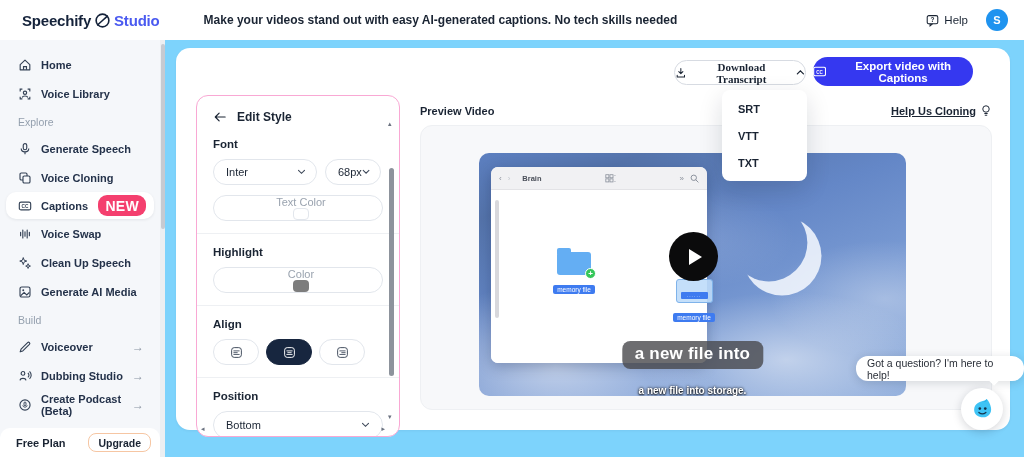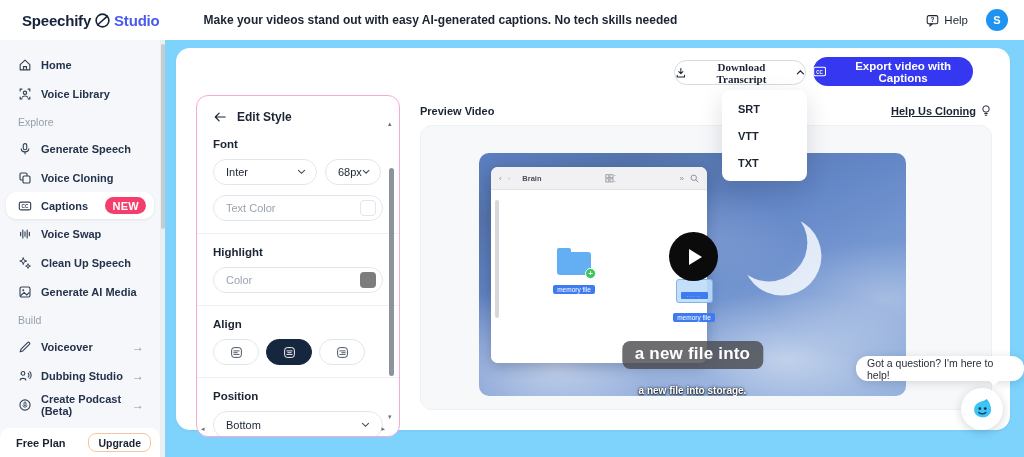--- a/index.html
+++ b/index.html
@@ -17,21 +17,21 @@
   .header-right { margin-left:auto; display:flex; align-items:center; gap:18px; margin-right:16px; }
   .help-btn { display:flex; align-items:center; gap:5px; font-size:11.5px; color:#1a2433; cursor:pointer; }
   .avatar { width:22px; height:22px; border-radius:50%; background:#1f93ef; color:#fff; font-size:11px; font-weight:700; display:flex; align-items:center; justify-content:center; }
 
   
   .sidebar { position:absolute; top:40px; left:0; width:160px; height:417px; background:#f5f7fa; padding-top:10px; }
   .nav-item { height:29px; display:flex; align-items:center; padding-left:18px; gap:9px; font-size:11px; font-weight:600; color:#24324a; cursor:pointer; }
   .nav-item svg { flex:0 0 auto; }
   .section-label { height:26px; display:flex; align-items:flex-end; padding-left:18px; padding-bottom:6px; font-size:10.5px; color:#94a0ae; }
   .nav-item.active { background:#ffffff; border-radius:10px; margin:0 6px; padding-left:12px; height:27px; box-shadow:0 1px 3px rgba(16,24,40,0.08); }
-  .badge-new { margin-left:auto; margin-right:8px; background:#f43f6e; color:#fff; font-size:11px; font-weight:700; padding:2.5px 7px; border-radius:9px; letter-spacing:0.3px; }
+  .badge-new { margin-left:auto; margin-right:8px; background:#f43f6e; color:#fff; font-size:14px; font-weight:700; padding:2.5px 7px; border-radius:9px; letter-spacing:0.3px; }
   .nav-arrow { margin-left:auto; margin-right:16px; color:#8a94a2; font-size:12px; font-weight:400; }
   .plan-bar { position:absolute; bottom:0; left:0; width:160px; height:29px; background:#ffffff; border-radius:10px 10px 0 0; display:flex; align-items:center; justify-content:space-between; padding:0 9px 0 16px; }
   .plan-label { font-size:11px; font-weight:700; color:#1a2433; }
   .upgrade-btn { border:1px solid #f6c6a3; background:#fff; border-radius:8px; padding:2.5px 9px; font-size:10.5px; font-weight:600; color:#1a2433; cursor:pointer; font-family:inherit; }
 
   
   .page-scroll { position:absolute; top:40px; left:160px; width:5px; height:417px; background:#eceff2; }
   .page-scroll-thumb { position:absolute; top:4px; left:0.5px; width:4px; height:185px; background:#c6cad1; border-radius:2px; }
 
   
@@ -46,21 +46,21 @@
 
   
   .style-card { position:absolute; left:20px; top:47px; width:204px; height:342px; background:#fff; border:1px solid #f9a8d4; border-radius:12px; padding:14px 16px 0 16px; overflow:hidden; }
   .style-header { display:flex; align-items:center; gap:10px; margin-bottom:14px; }
   .style-title { font-size:12px; font-weight:700; color:#1a2433; }
   .field-label { font-size:11.5px; font-weight:700; color:#1a2433; margin-bottom:9px; }
   .select-row { display:flex; gap:8px; margin-bottom:10px; }
   .select-pill { height:26px; border:1px solid #e2e6ec; border-radius:13px; display:flex; align-items:center; justify-content:space-between; padding:0 10px 0 12px; font-size:11px; color:#1a2433; cursor:pointer; background:#fff; }
   .select-font { width:104px; }
   .select-size { width:56px; }
-  .input-pill { height:26px; border:1px solid #e2e6ec; border-radius:13px; display:flex; align-items:center; justify-content:space-between; padding:0 6px 0 12px; margin-bottom:12px; background:#fff; }
+  .input-pill { height:26px; border:1px solid #e2e6ec; border-radius:13px; display:flex; align-items:center; justify-content:space-between; padding:0 6px 0 12px; margin-bottom:12px; background:#fff;flex-direction:column; }
   .input-placeholder { font-size:11px; color:#9aa3af; }
   .swatch { width:16px; height:16px; border-radius:4px; }
   .swatch-white { background:#ffffff; border:1px solid #e2e6ec; }
   .swatch-gray { background:#7d7d7d; }
   .divider { height:1px; background:#eef0f3; margin:2px -16px 12px -16px; }
   .align-row { display:flex; gap:7px; margin-bottom:12px; }
   .align-btn { width:46px; height:26px; border:1px solid #e2e6ec; border-radius:13px; background:#fff; display:flex; align-items:center; justify-content:center; cursor:pointer; color:#404b5c; }
   .align-btn.selected { background:#17263f; border-color:#17263f; color:#ffffff; }
   .position-select { height:28px; border:1px solid #e2e6ec; border-radius:14px; display:flex; align-items:center; justify-content:space-between; padding:0 12px; font-size:11px; color:#1a2433; cursor:pointer; background:#fff; }
   .vscroll { position:absolute; right:3px; top:24px; width:9px; height:300px; }

